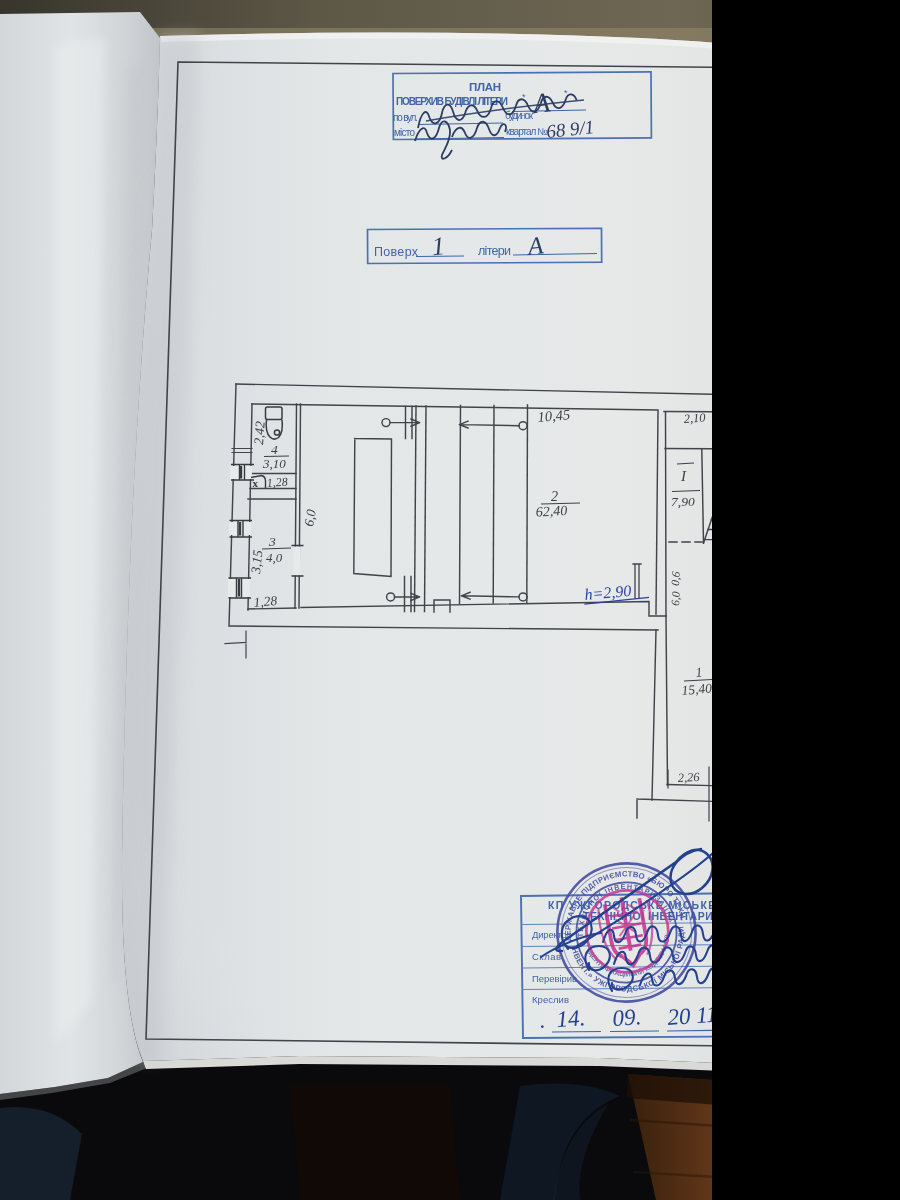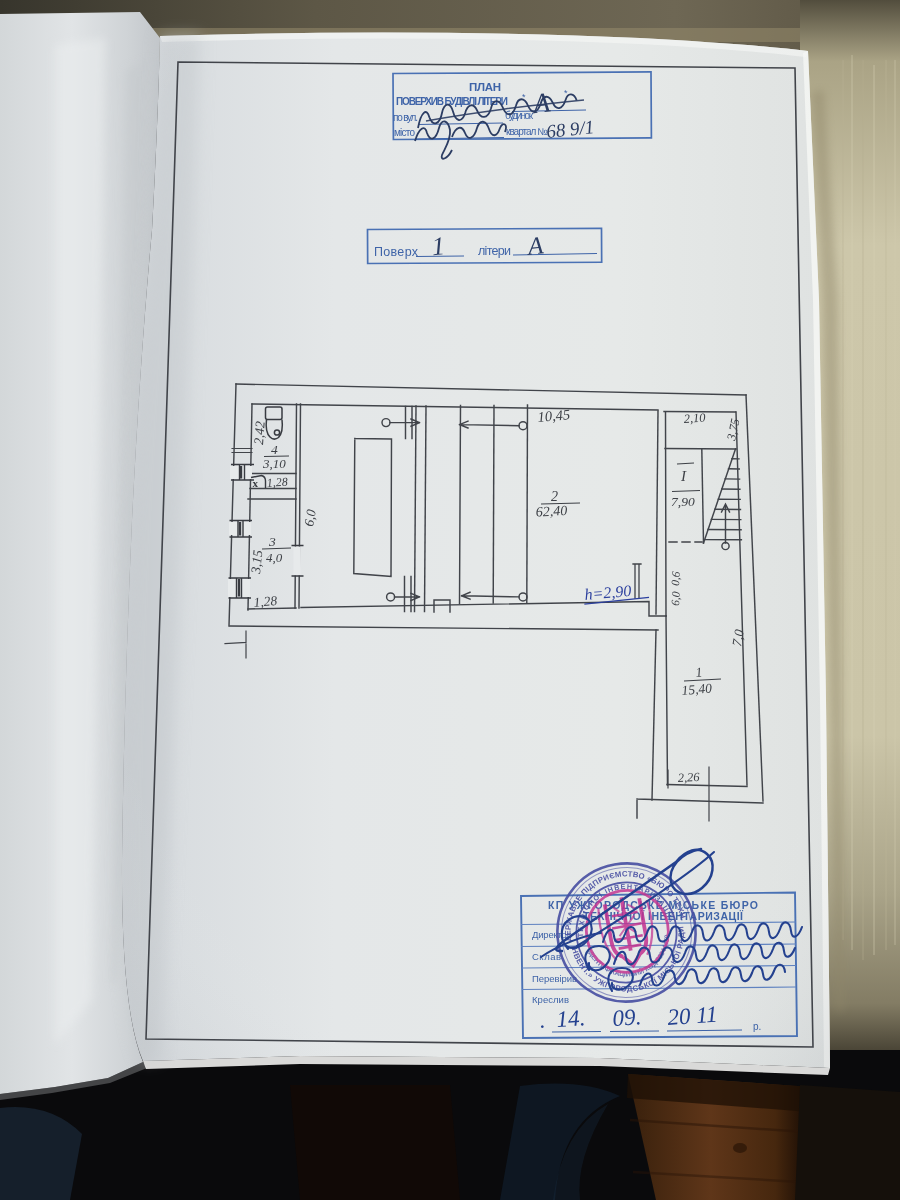--- a/index.html
+++ b/index.html
@@ -1,16 +1,16 @@
 <!DOCTYPE html>
 <html><head>
 <meta charset="utf-8">
 <style>
 html,body{margin:0;padding:0;background:#000;}
-#stage{position:relative;width:900px;height:1200px;overflow:hidden;font-family:"Liberation Sans",sans-serif;}
+#stage{position:relative;width:712px;height:1200px;overflow:hidden;font-family:"Liberation Sans",sans-serif;}
 svg{display:block}
 </style>
 </head>
 <body>
 <div id="stage">
 <svg width="900" height="1200" viewBox="0 0 900 1200">
 <defs>
 <linearGradient id="woodtop" x1="0" y1="0" x2="1" y2="0">
  <stop offset="0" stop-color="#37352c"></stop>
           <stop offset="0.35" stop-color="#5d5746"></stop>

